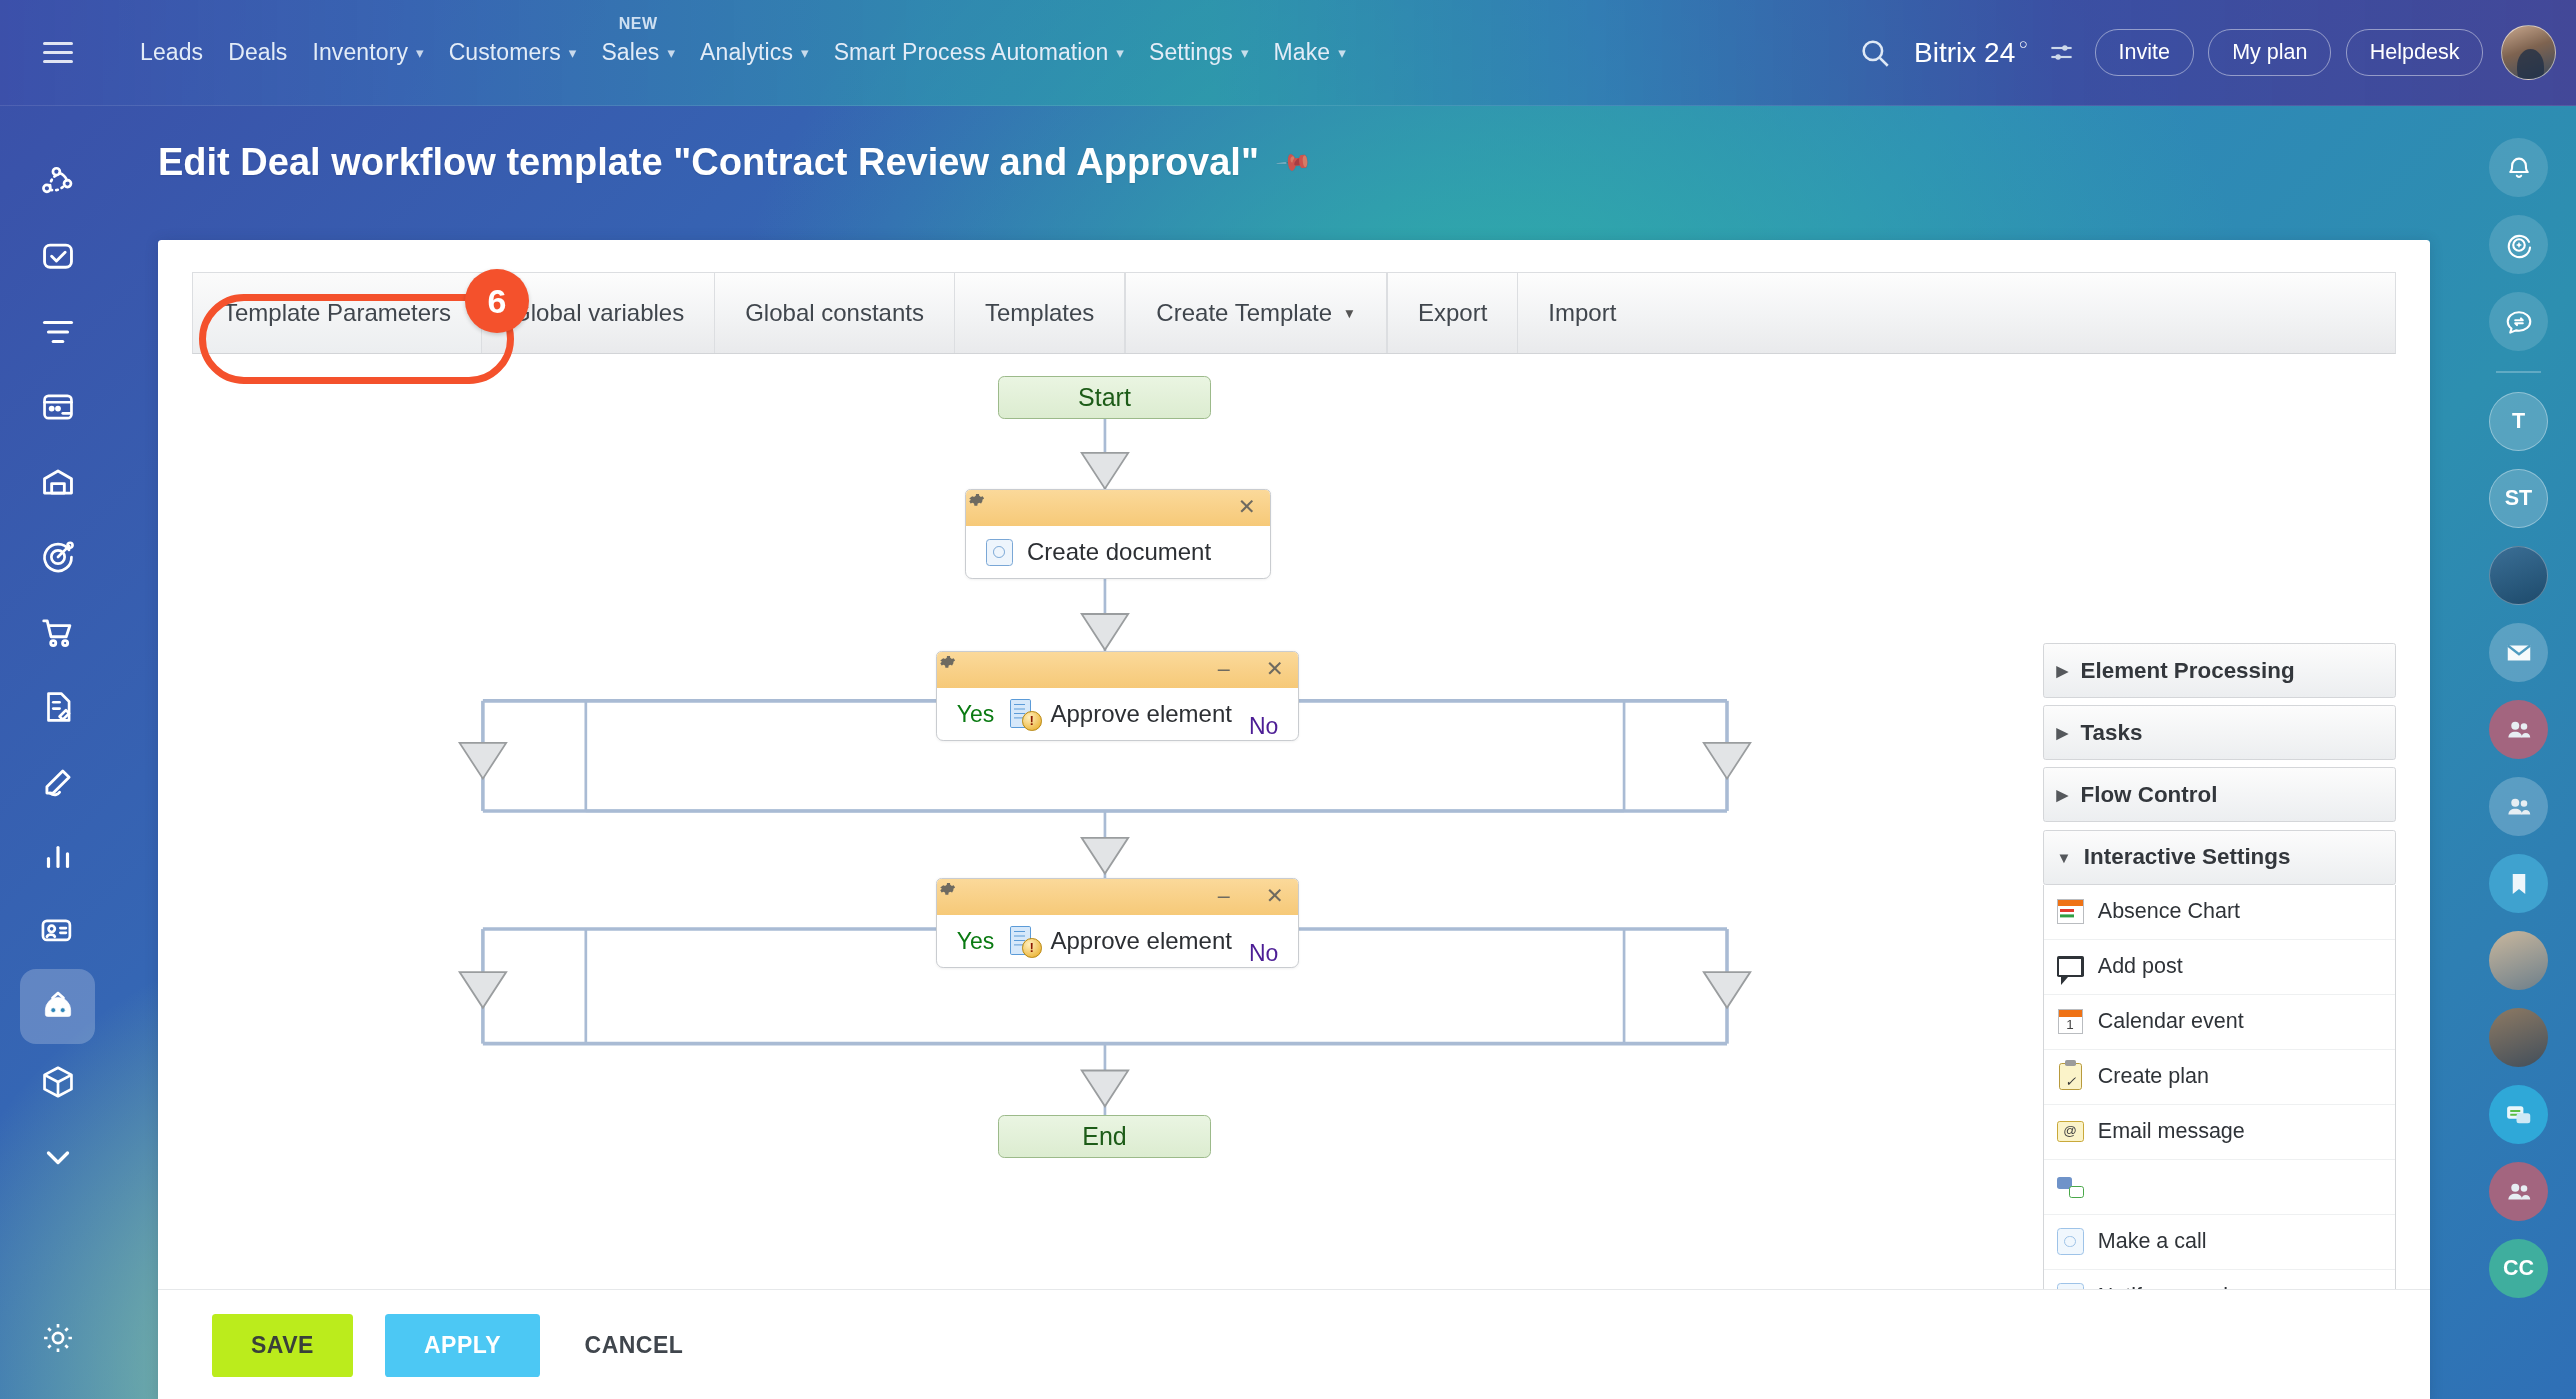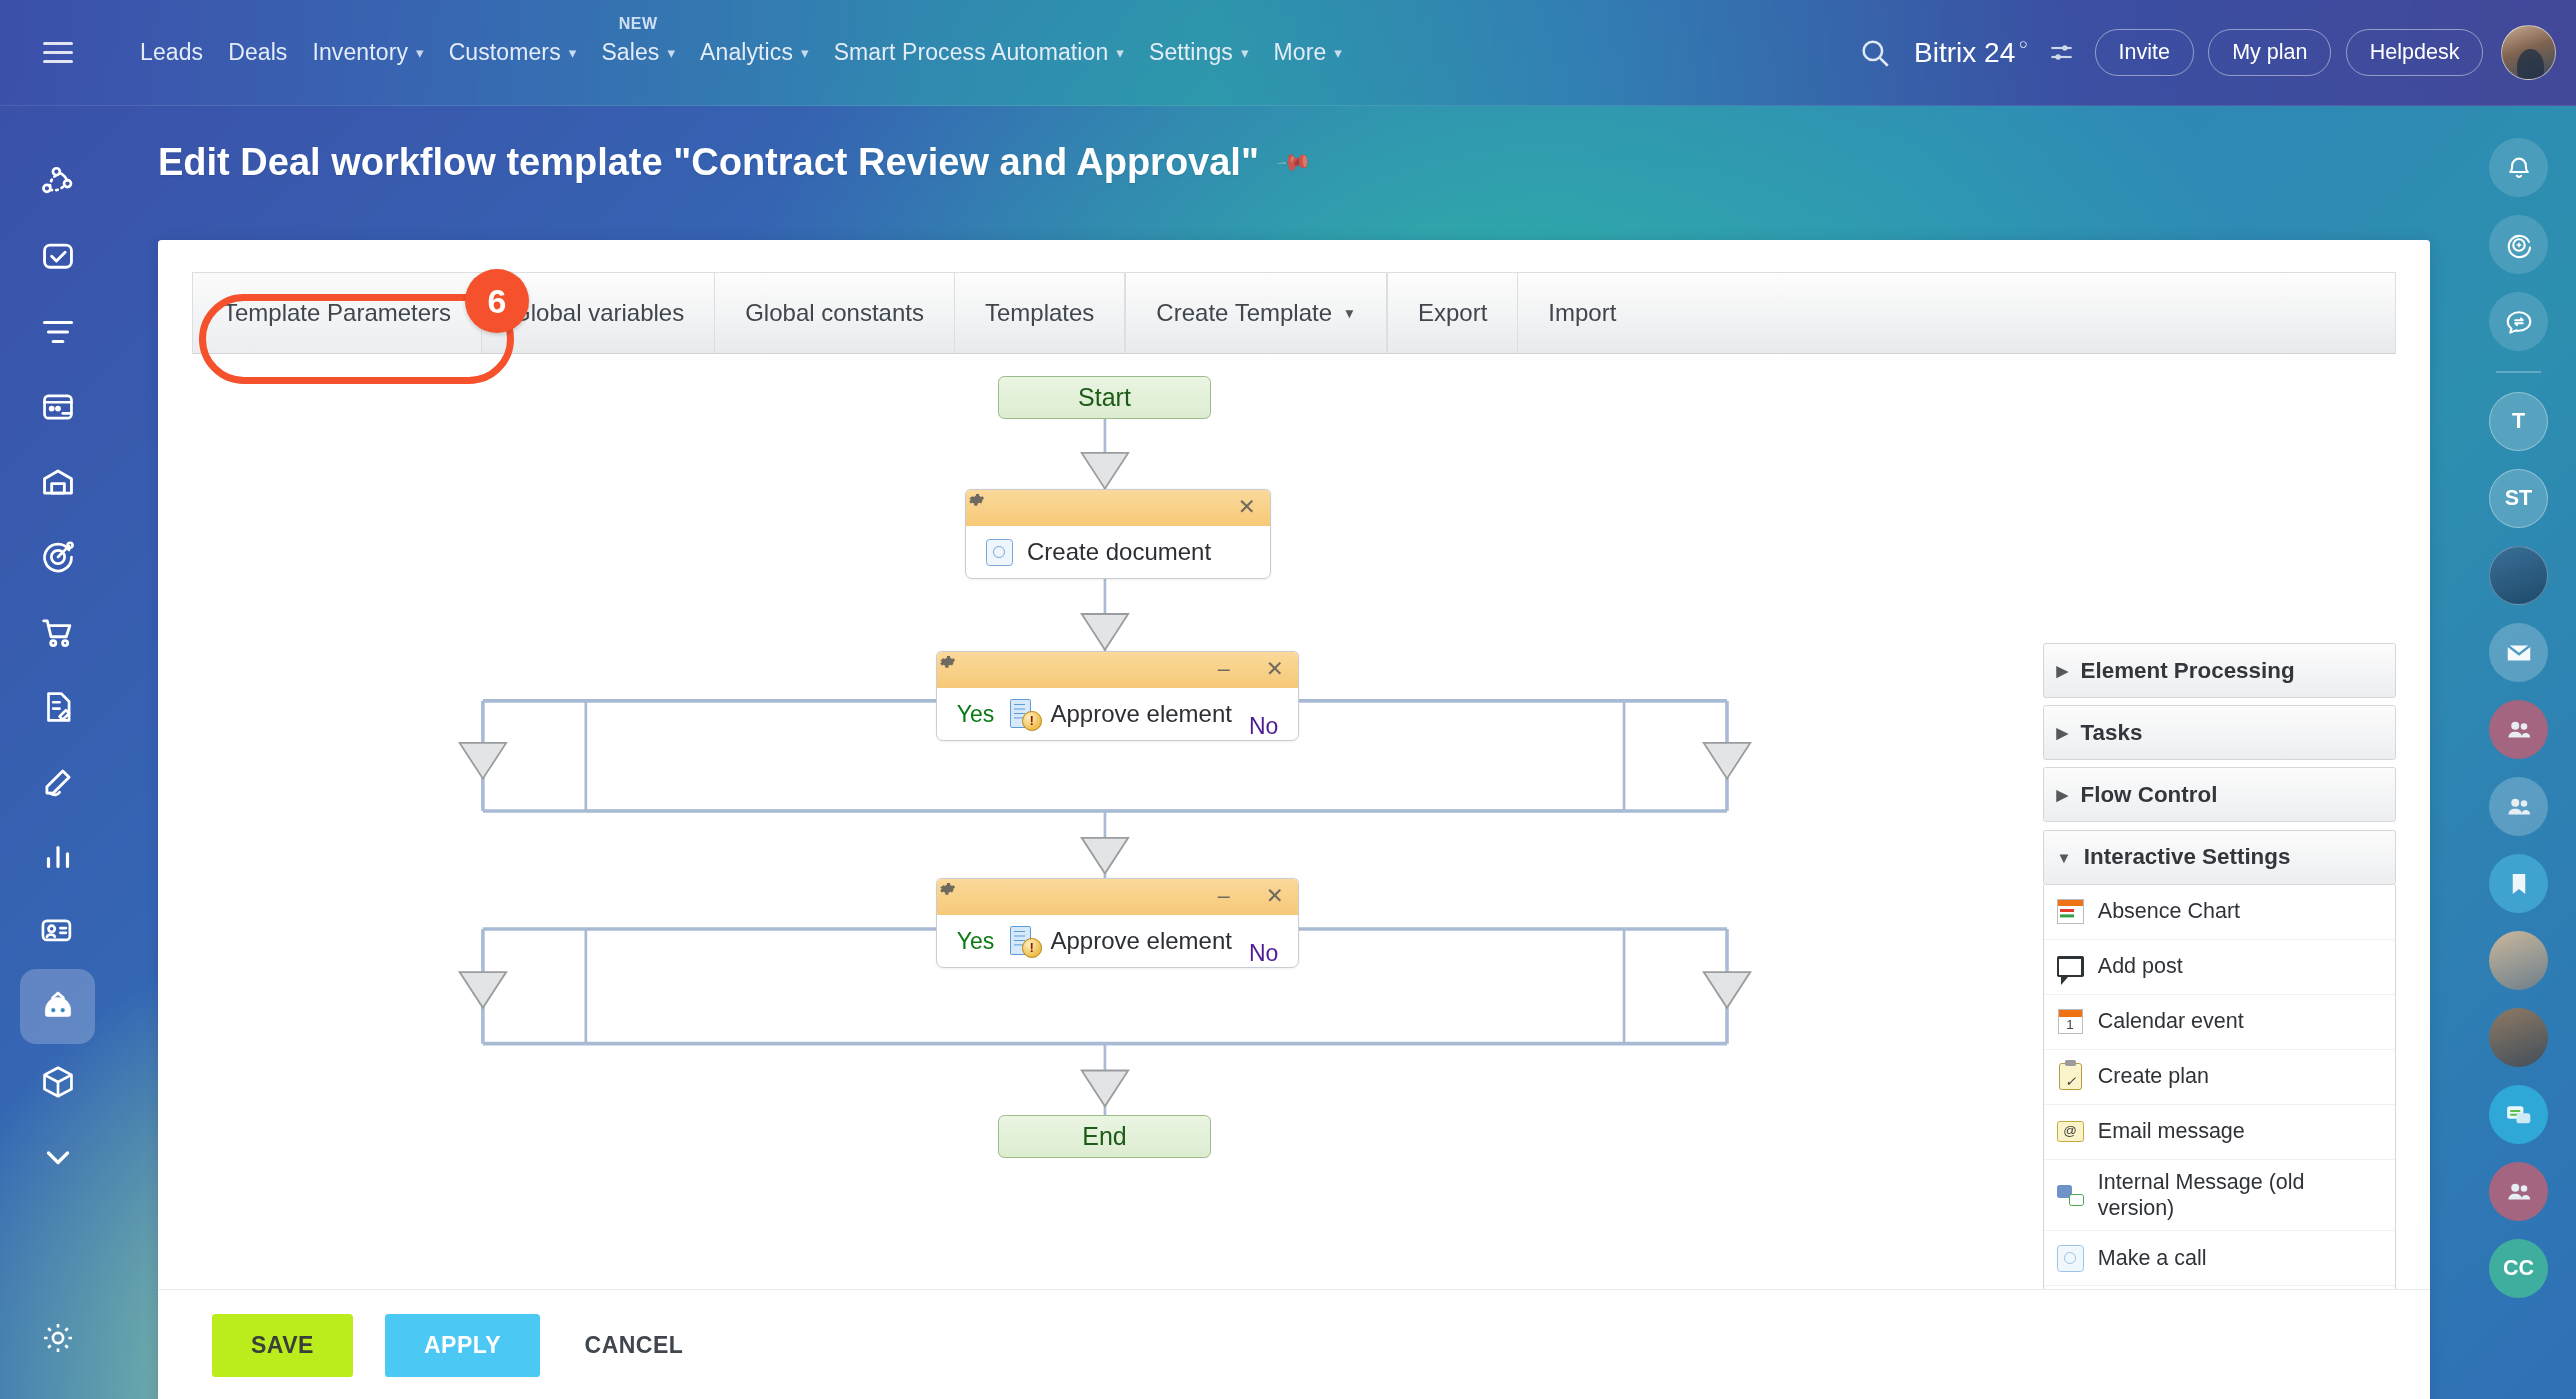--- a/index.html
+++ b/index.html
@@ -309,21 +309,21 @@
       </div>
       <div class="navitem">
         <span>Smart Process Automation</span>
         <span class="car">▾</span>
       </div>
       <div class="navitem">
         <span>Settings</span>
         <span class="car">▾</span>
       </div>
       <div class="navitem">
-        <span>More</span>
+        <span>Make</span>
         <span class="car">▾</span>
       </div>
     </div>
 
     <div id="topright">
       <div id="searchicon">
         <svg viewBox="0 0 24 24" fill="none" stroke="#dfe9f6" stroke-width="1.8" width="34" height="34">
           <circle cx="10.5" cy="10.5" r="6.5"></circle>
             <line x1="15.4" y1="15.4" x2="21" y2="21"></line>
         </svg>
@@ -668,21 +668,20 @@
             </span>
           <span>Email message</span>
         </div>
         <div class="li">
           <span class="em">
               <span class="ic-im">
                 <span class="b1"></span>
                 <span class="b2"></span>
               </span>
             </span>
-          <span>Internal Message (old version)</span>
         </div>
         <div class="li">
           <span class="em">
               <span class="ic-sq"></span>
             </span>
           <span>Make a call</span>
         </div>
         <div class="li">
           <span class="em">
               <span class="ic-sq"></span>

